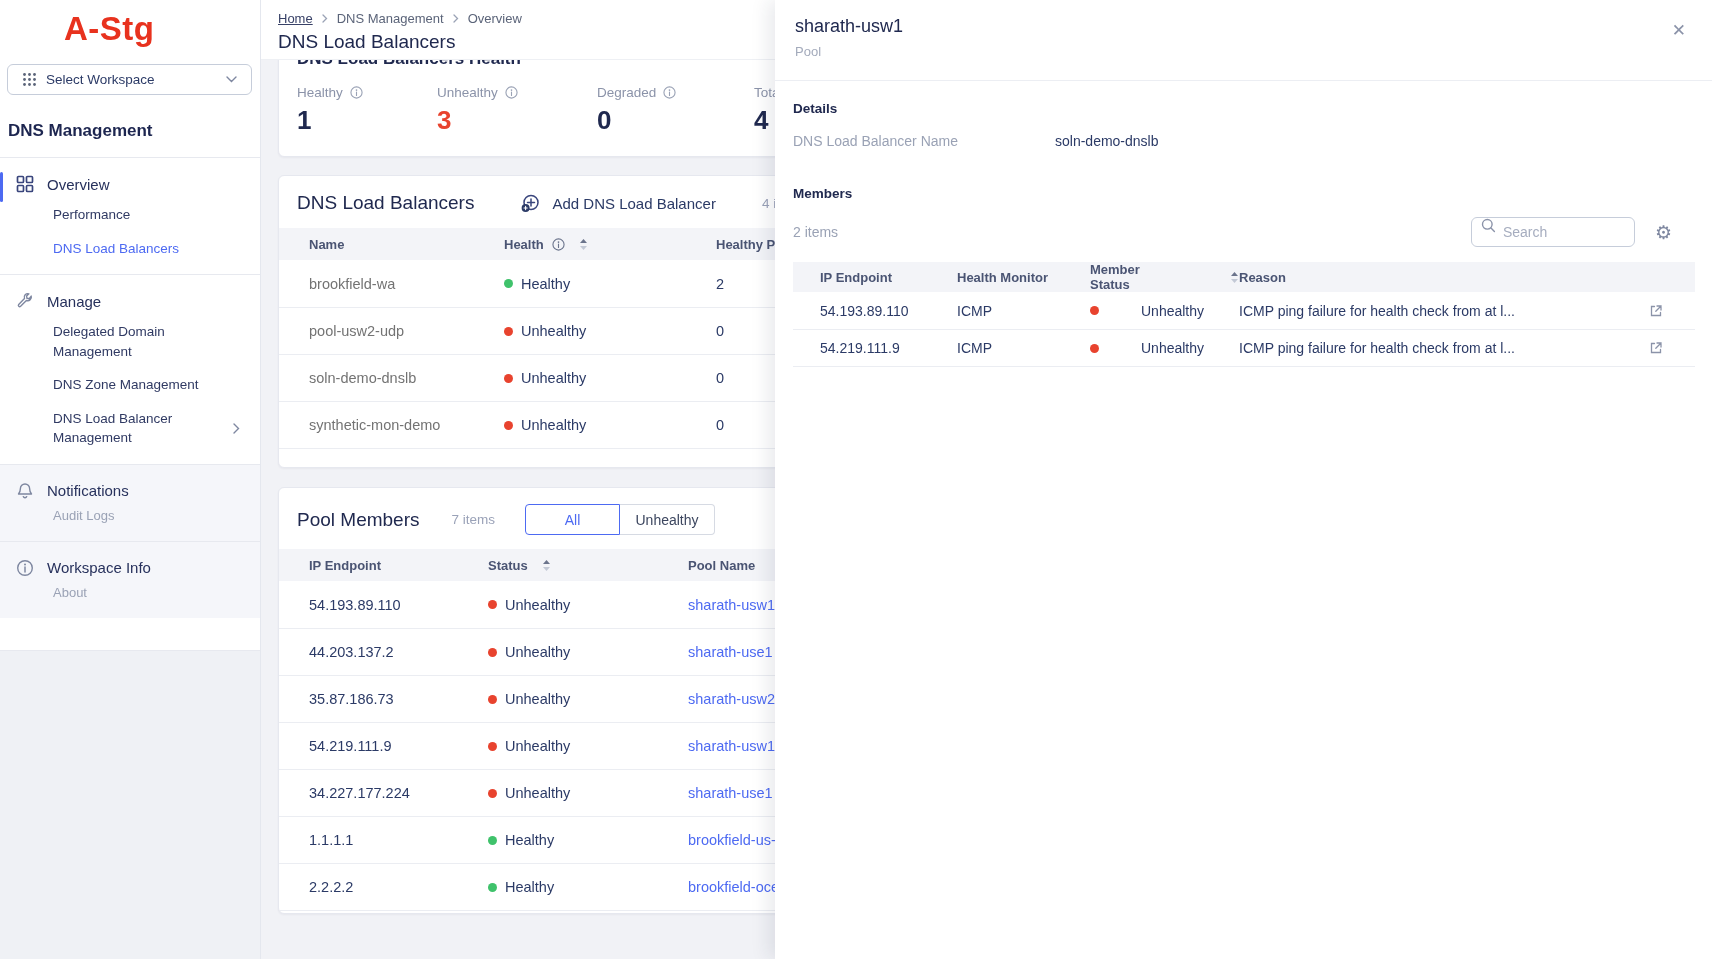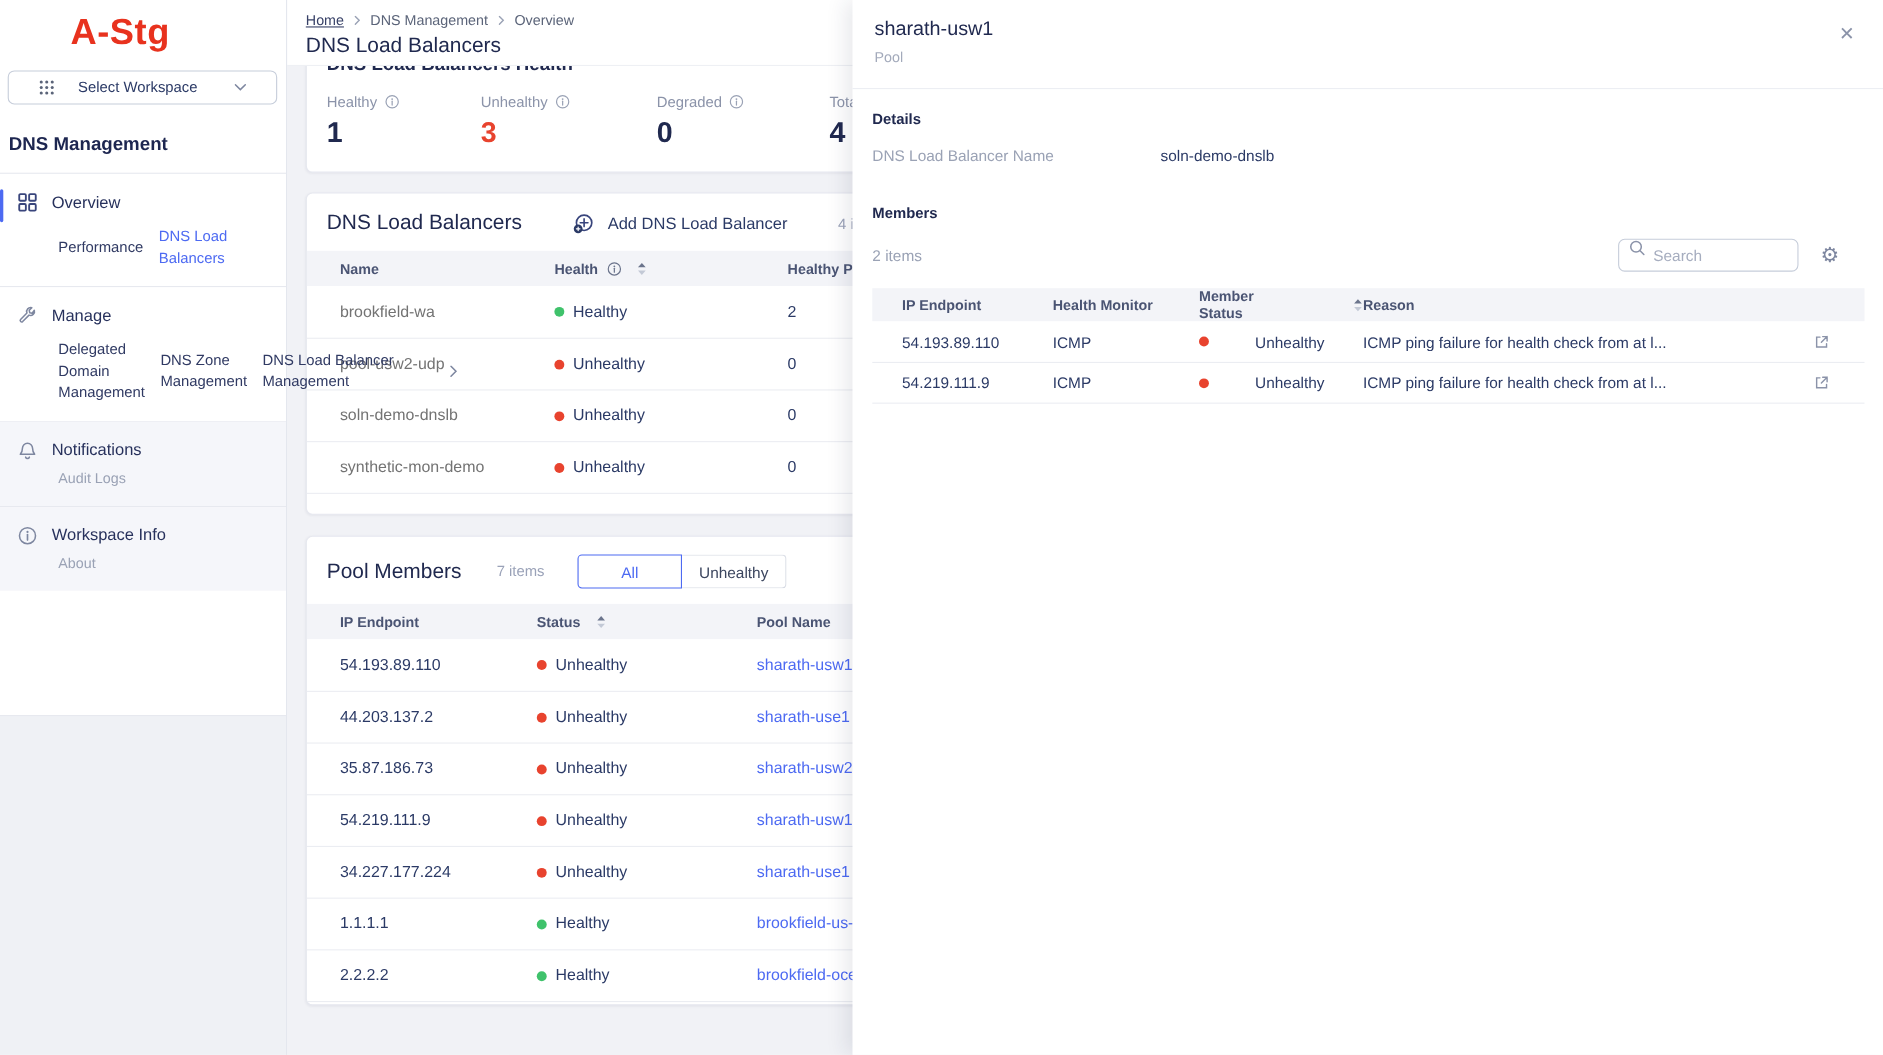--- a/index.html
+++ b/index.html
@@ -9,29 +9,29 @@
     background:#f1f2f6; color:#20294f; position:relative; overflow:hidden;
     font-size:14px;
   }
   svg { display:block; }
 
   
   .sidebar { position:absolute; left:0; top:0; width:261px; height:959px;
     background:#fff; border-right:1px solid #e4e7ee; z-index:6; }
   .logo { margin:10px 0 0 64px; font-size:33px; font-weight:800; color:#e8321e; letter-spacing:.5px; }
   .workspace-btn { margin:16px 8px 0 7px; height:31px; border:1px solid #c6cdda; border-radius:6px;
-    display:flex; align-items:center; gap:21px; padding:0 27px; background:#fff; color:#2b3a66;
+    display:flex; align-items:center; gap:9px; padding:0 14px; background:#fff; color:#2b3a66;
     font-size:13.5px; cursor:pointer; }
   .workspace-btn .chev { margin-left:auto; }
   .side-title { margin:26px 8px 16px 8px; font-size:17px; font-weight:700; color:#1d2650; }
   .sdivider { border-top:1px solid #e7e9ef; }
   .nav-section { padding:13px 8px 16px 8px; position:relative; }
   .nav-head { display:flex; align-items:center; gap:13px; font-size:15px; color:#27315c; padding:4px 0 4px 8px; cursor:pointer; }
   .nav-section.active .nav-head::before { content:""; position:absolute; left:0; top:14px; width:3px; height:30px; background:#4d6af2; border-radius:2px; }
-  .nav-sub { margin:8px 0 0 45px; display:flex; flex-direction:row; gap:14px; }
+  .nav-sub { margin:8px 0 0 45px; display:flex; flex-direction:column; gap:14px; }
   .nav-sub a { font-size:13.5px; color:#303a63; text-decoration:none; line-height:1.45; display:flex; align-items:center; cursor:pointer; }
   .nav-sub a.active { color:#4d6af2; }
   .nav-sub a .rchev { margin-left:auto; margin-right:12px; }
   .gray-section { background:#f5f6fa; }
   .nav-caption { margin:4px 0 2px 45px; font-size:13px; color:#9aa2b5; }
   .side-rest { background:#eff1f5; position:absolute; left:0; right:0; bottom:0; top:650px; border-top:1px solid #e7e9ef; }
 
   
   .main-header { position:absolute; left:261px; top:0; width:1451px; height:60px; background:#fff;
     z-index:3; padding:11px 0 0 17px; border-bottom:1px solid #eef0f4; }

